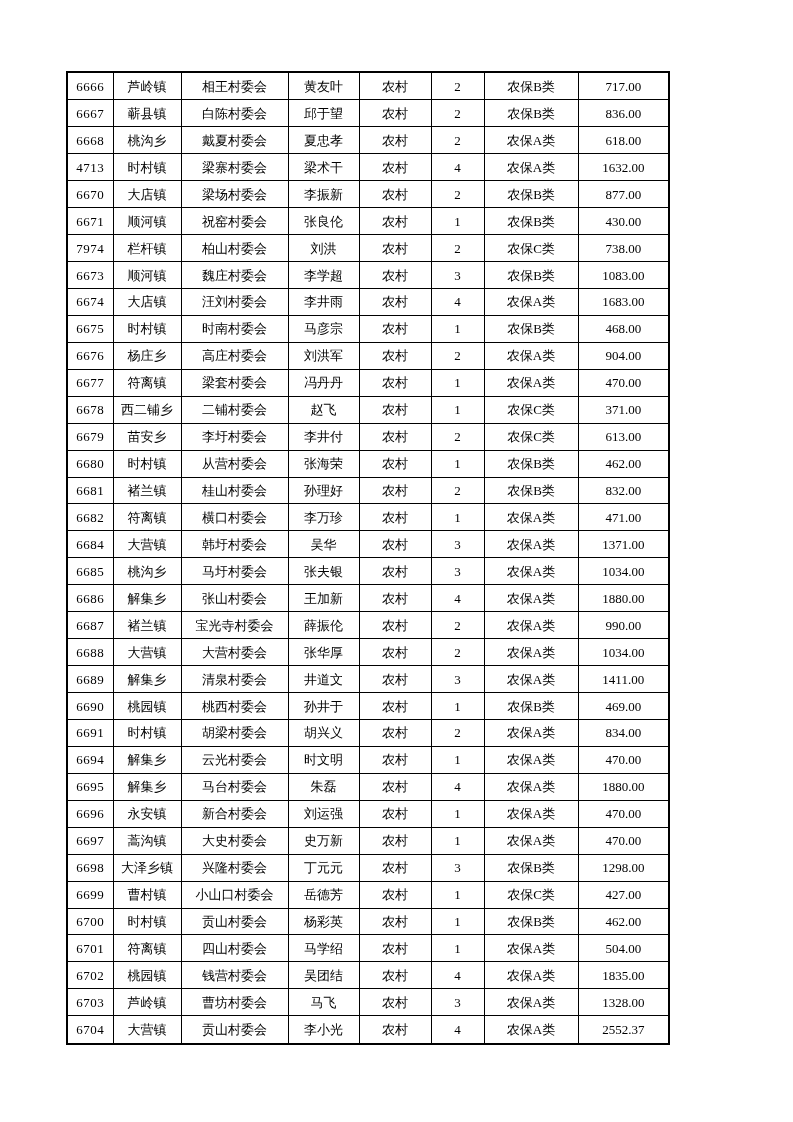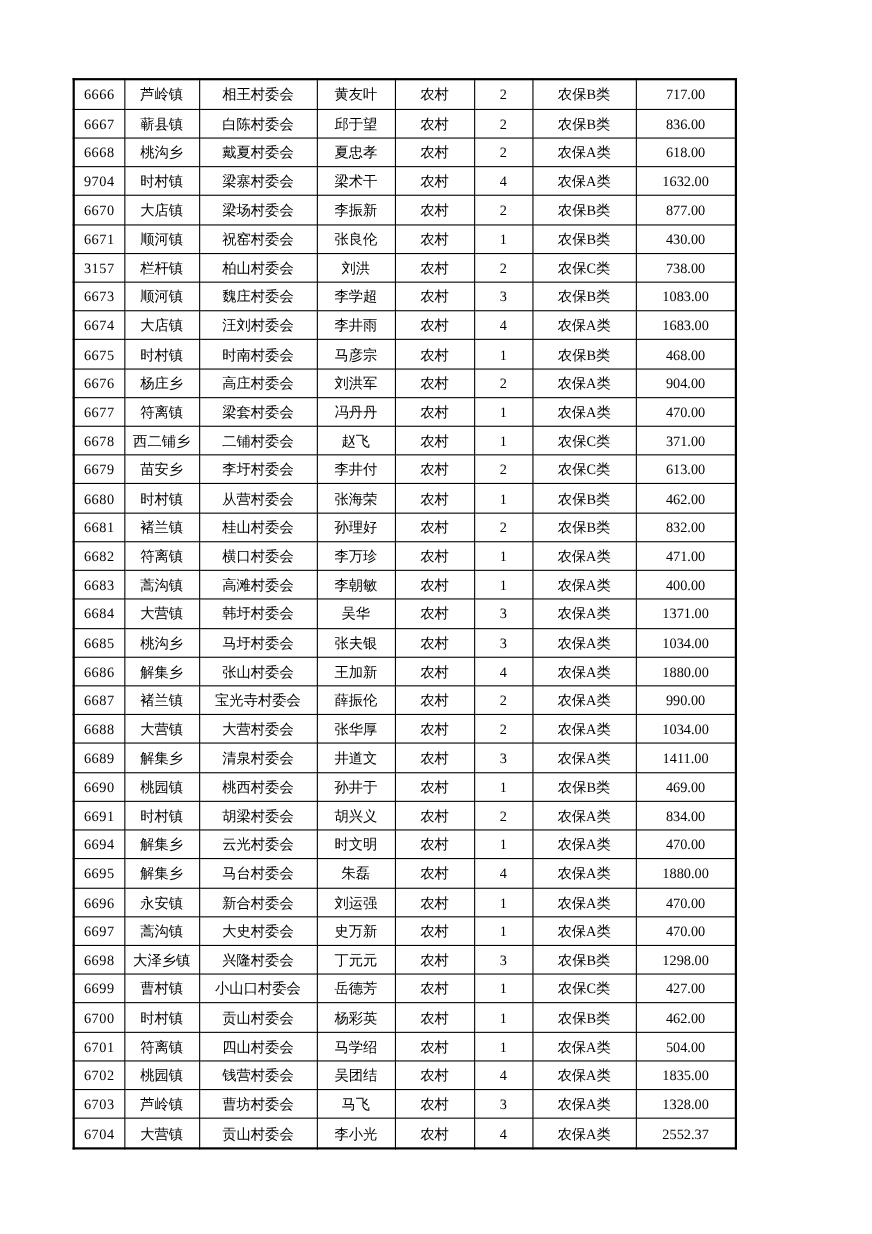--- a/index.html
+++ b/index.html
@@ -85,21 +85,21 @@
           <td class="col-record-id">6668</td>
           <td class="col-town">桃沟乡</td>
           <td class="col-village-committee">戴夏村委会</td>
           <td class="col-person-name">夏忠孝</td>
           <td class="col-residence-type">农村</td>
           <td class="col-count">2</td>
           <td class="col-insurance-category">农保A类</td>
           <td class="col-amount">618.00</td>
         </tr>
         <tr>
-          <td class="col-record-id">9704</td>
+          <td class="col-record-id">4713</td>
           <td class="col-town">时村镇</td>
           <td class="col-village-committee">梁寨村委会</td>
           <td class="col-person-name">梁术干</td>
           <td class="col-residence-type">农村</td>
           <td class="col-count">4</td>
           <td class="col-insurance-category">农保A类</td>
           <td class="col-amount">1632.00</td>
         </tr>
         <tr>
           <td class="col-record-id">6670</td>
@@ -115,21 +115,21 @@
           <td class="col-record-id">6671</td>
           <td class="col-town">顺河镇</td>
           <td class="col-village-committee">祝窑村委会</td>
           <td class="col-person-name">张良伦</td>
           <td class="col-residence-type">农村</td>
           <td class="col-count">1</td>
           <td class="col-insurance-category">农保B类</td>
           <td class="col-amount">430.00</td>
         </tr>
         <tr>
-          <td class="col-record-id">3157</td>
+          <td class="col-record-id">7974</td>
           <td class="col-town">栏杆镇</td>
           <td class="col-village-committee">柏山村委会</td>
           <td class="col-person-name">刘洪</td>
           <td class="col-residence-type">农村</td>
           <td class="col-count">2</td>
           <td class="col-insurance-category">农保C类</td>
           <td class="col-amount">738.00</td>
         </tr>
         <tr>
           <td class="col-record-id">6673</td>
@@ -223,30 +223,20 @@
         </tr>
         <tr>
           <td class="col-record-id">6682</td>
           <td class="col-town">符离镇</td>
           <td class="col-village-committee">横口村委会</td>
           <td class="col-person-name">李万珍</td>
           <td class="col-residence-type">农村</td>
           <td class="col-count">1</td>
           <td class="col-insurance-category">农保A类</td>
           <td class="col-amount">471.00</td>
-        </tr>
-        <tr>
-          <td class="col-record-id">6683</td>
-          <td class="col-town">蒿沟镇</td>
-          <td class="col-village-committee">高滩村委会</td>
-          <td class="col-person-name">李朝敏</td>
-          <td class="col-residence-type">农村</td>
-          <td class="col-count">1</td>
-          <td class="col-insurance-category">农保A类</td>
-          <td class="col-amount">400.00</td>
         </tr>
         <tr>
           <td class="col-record-id">6684</td>
           <td class="col-town">大营镇</td>
           <td class="col-village-committee">韩圩村委会</td>
           <td class="col-person-name">吴华</td>
           <td class="col-residence-type">农村</td>
           <td class="col-count">3</td>
           <td class="col-insurance-category">农保A类</td>
           <td class="col-amount">1371.00</td>

